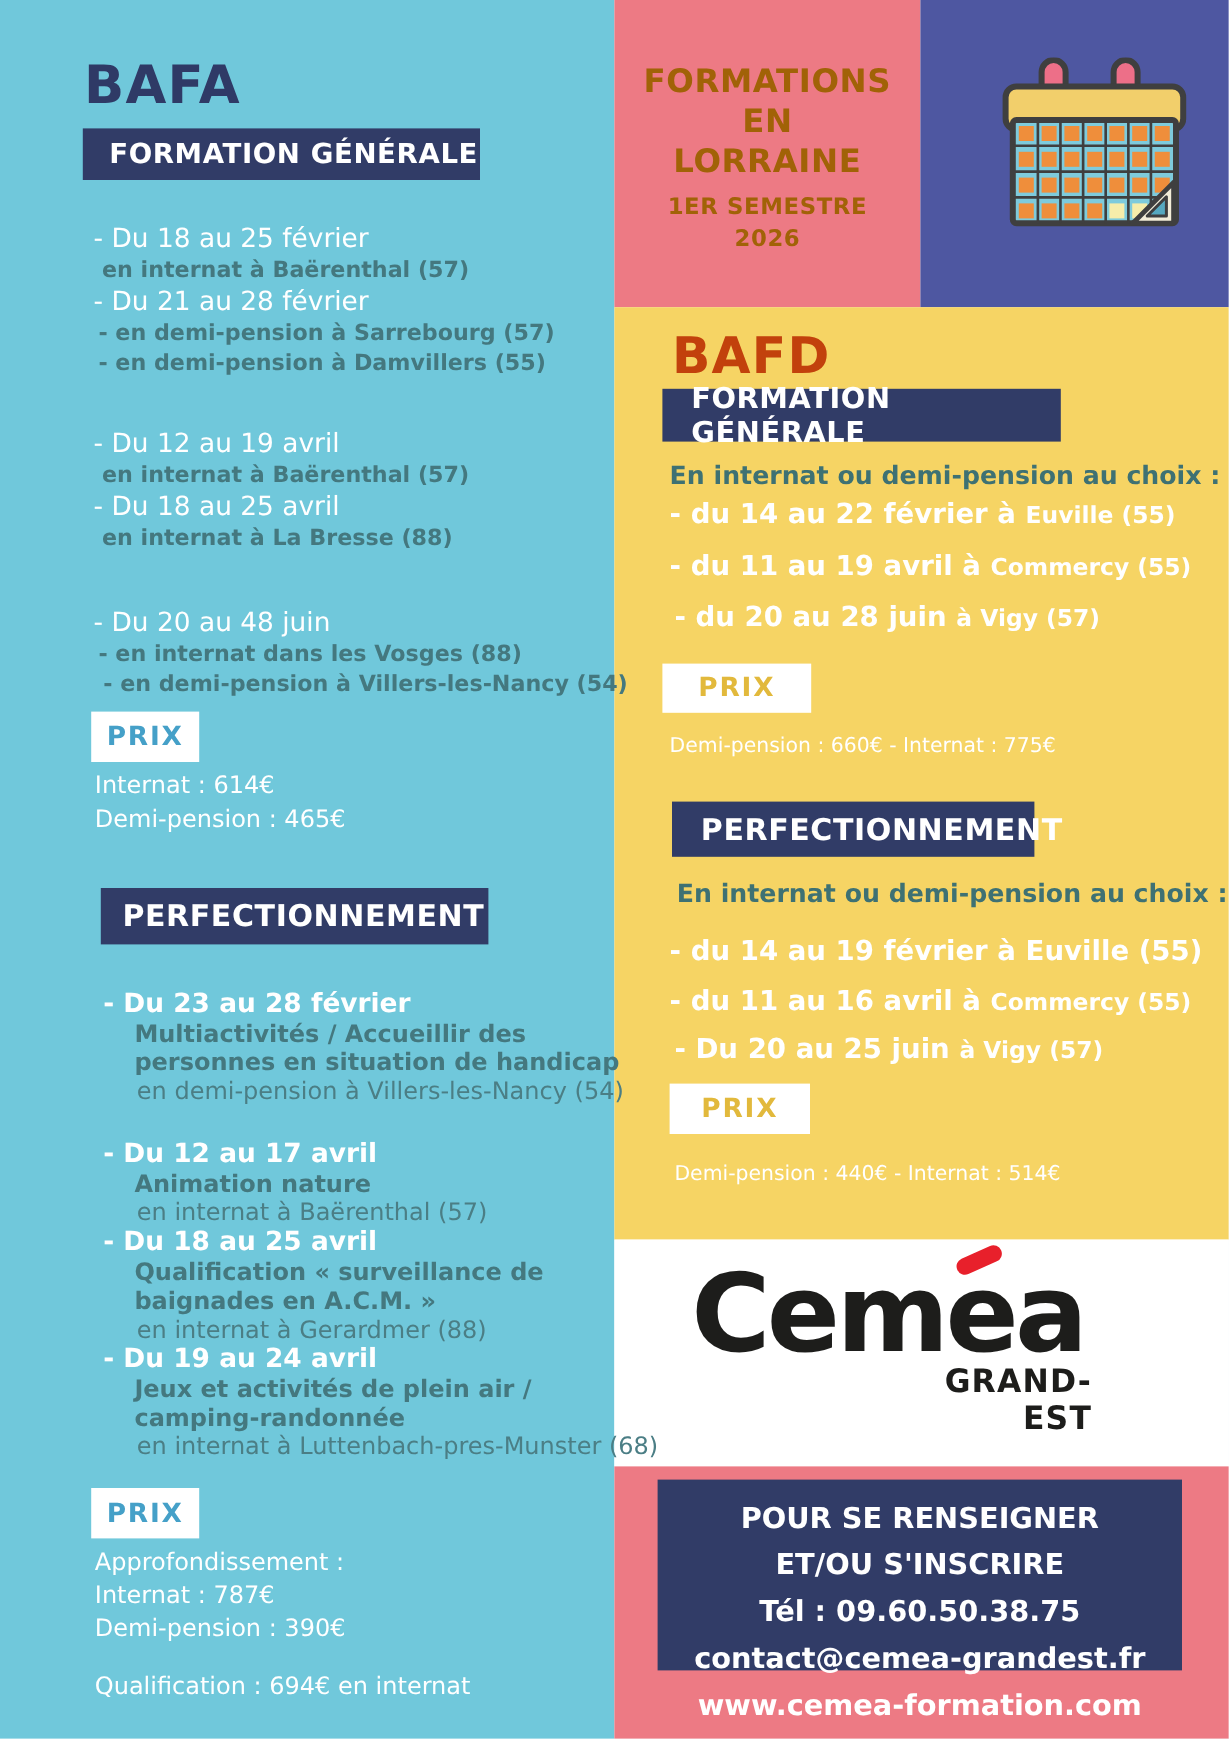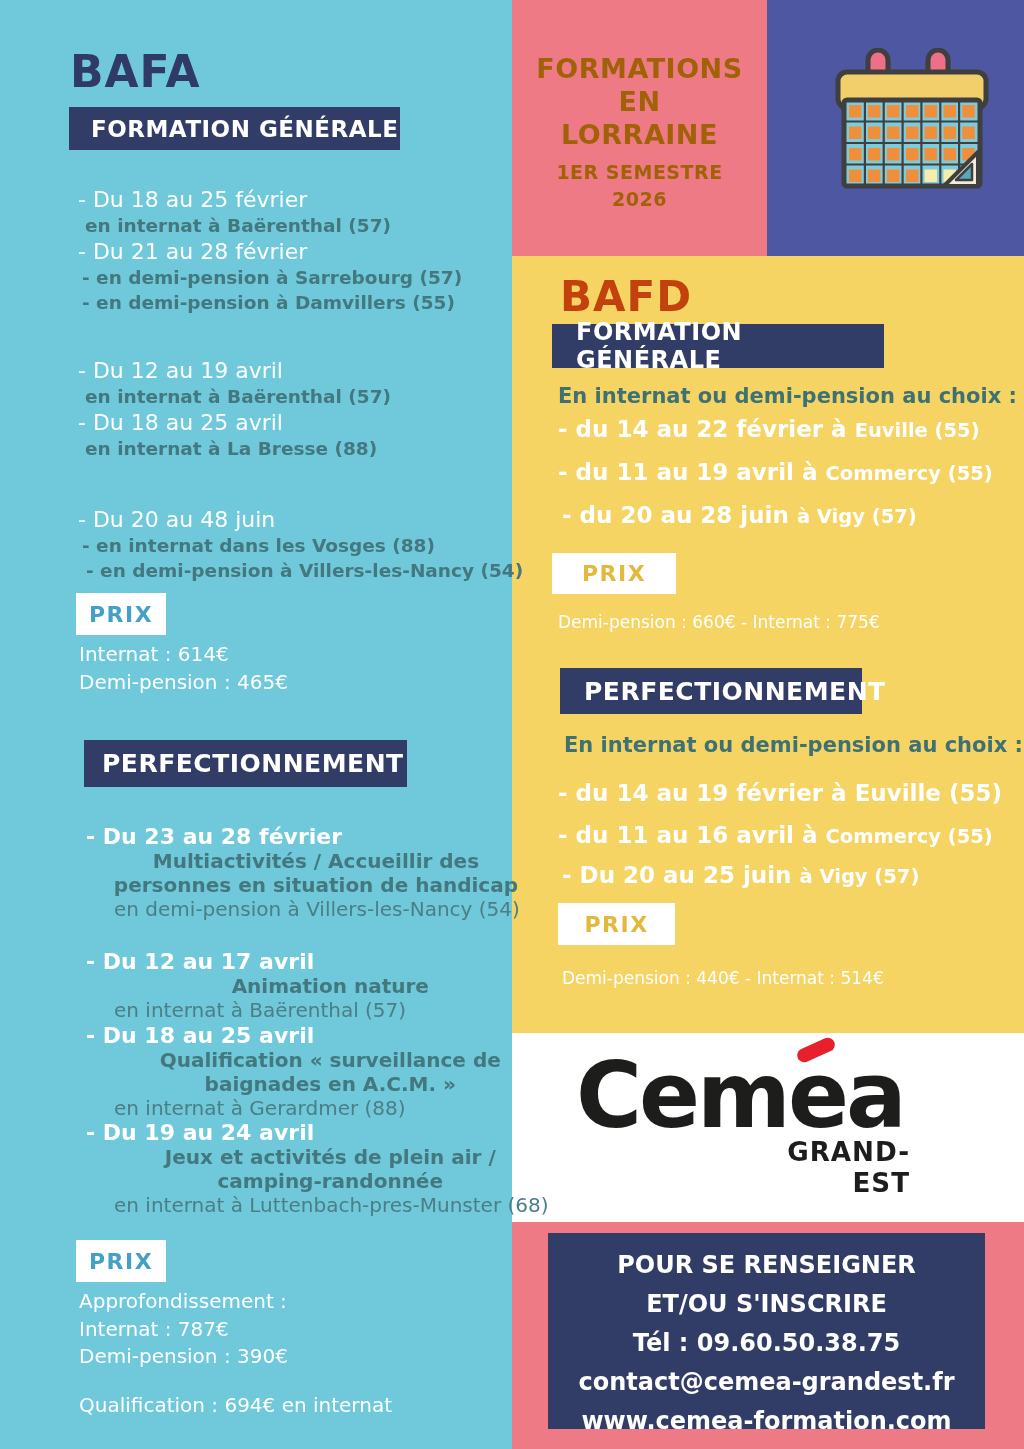--- a/index.html
+++ b/index.html
@@ -29,21 +29,21 @@
   .prix-blue { color:#45a0c8; }
   .prix-gold { color:#e2b93c; }
   .prix-left-1 { position:absolute; left:76px; top:593px; width:90px; height:42px; font-size:22px; }
   .prix-left-2 { position:absolute; left:76px; top:1240px; width:90px; height:42px; font-size:22px; }
   .price-line { color:#fff; font-size:20px; line-height:27.5px; font-weight:400; }
   .prices-1 { position:absolute; left:79px; top:641px; }
   .prices-2 { position:absolute; left:79px; top:1288px; }
   .gap-top { margin-top:21px; }
 
   .ap-date { color:#fff; font-weight:bold; font-size:22px; line-height:25px; }
-  .ap-desc { color:#44787f; font-weight:bold; font-size:20px; line-height:24px; padding-left:26px;text-align:center; }
+  .ap-desc { color:#44787f; font-weight:bold; font-size:20px; line-height:24px; padding-left:26px; }
   .ap-loc  { color:#4b7e85; font-weight:400; font-size:20px; line-height:24.5px; padding-left:28px; }
   .ap-b1 { position:absolute; left:86px; top:824px; }
   .ap-b2 { position:absolute; left:86px; top:949px; }
 
   
   .banner-text { position:absolute; left:512px; top:52px; width:255px; text-align:center; color:#a16207; font-weight:bold; }
   .banner-main { font-size:27px; line-height:33px; letter-spacing:.5px; }
   .banner-sub  { font-size:19px; line-height:31px; margin-top:6px; letter-spacing:.5px; }
   .cal-wrap { position:absolute; left:832px; top:48px; }
 
@@ -65,21 +65,21 @@
   .y-price-2 { left:562px; top:968px; }
 
   
   .logo-wrap { position:absolute; left:512px; top:1033px; width:512px; height:189px; }
   .logo-word { position:absolute; left:64px; top:8px; font-size:90px; font-weight:bold; color:#1d1d1b; letter-spacing:-3px; line-height:110px; }
   .accent-e { position:relative; display:inline-block; }
   .accent-mark { position:absolute; top:2px; left:8px; width:40px; height:14px; background:#e8202b; border-radius:8px; transform:rotate(-24deg); }
   .logo-region { position:absolute; left:216px; top:103px; width:182px; text-align:right; font-size:27px; font-weight:bold; color:#1d1d1b; letter-spacing:1px; transform:scaleX(.97); transform-origin:right; }
 
   
-  .contact-box { position:absolute; left:548px; top:1233px; width:437px; height:196px; background:#313c67; padding-top:13px; }
+  .contact-box { position:absolute; left:548px; top:1233px; width:437px; height:159px; background:#313c67; padding-top:13px; }
   .c-line { color:#fff; font-weight:bold; font-size:24px; line-height:39px; text-align:center; }
 </style>
 </head>
 <body>
 
 <div class="page">
 
   <div class="col-left"></div>
   <div class="band-pink-top"></div>
   <div class="band-purple"></div>

